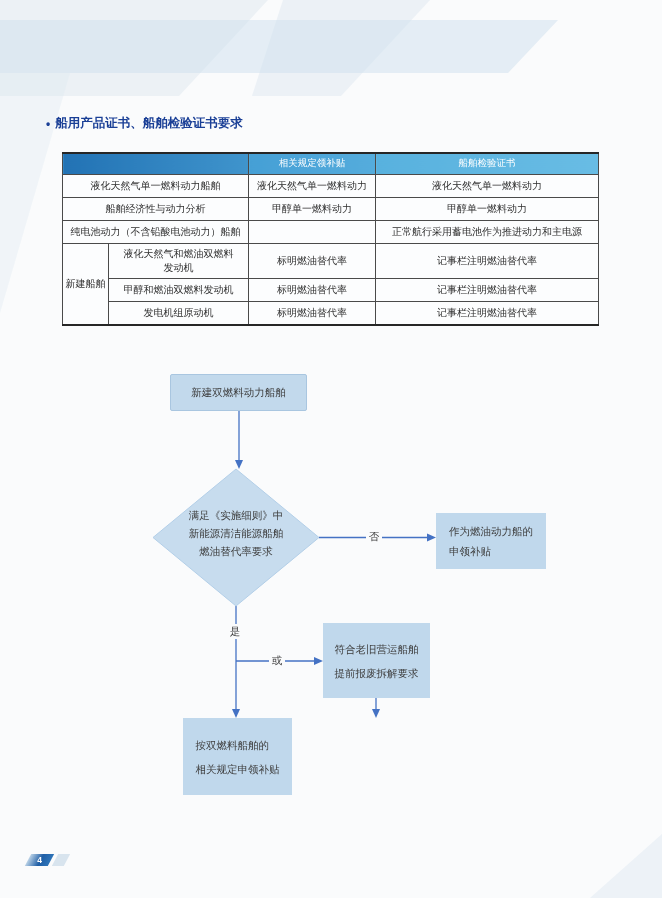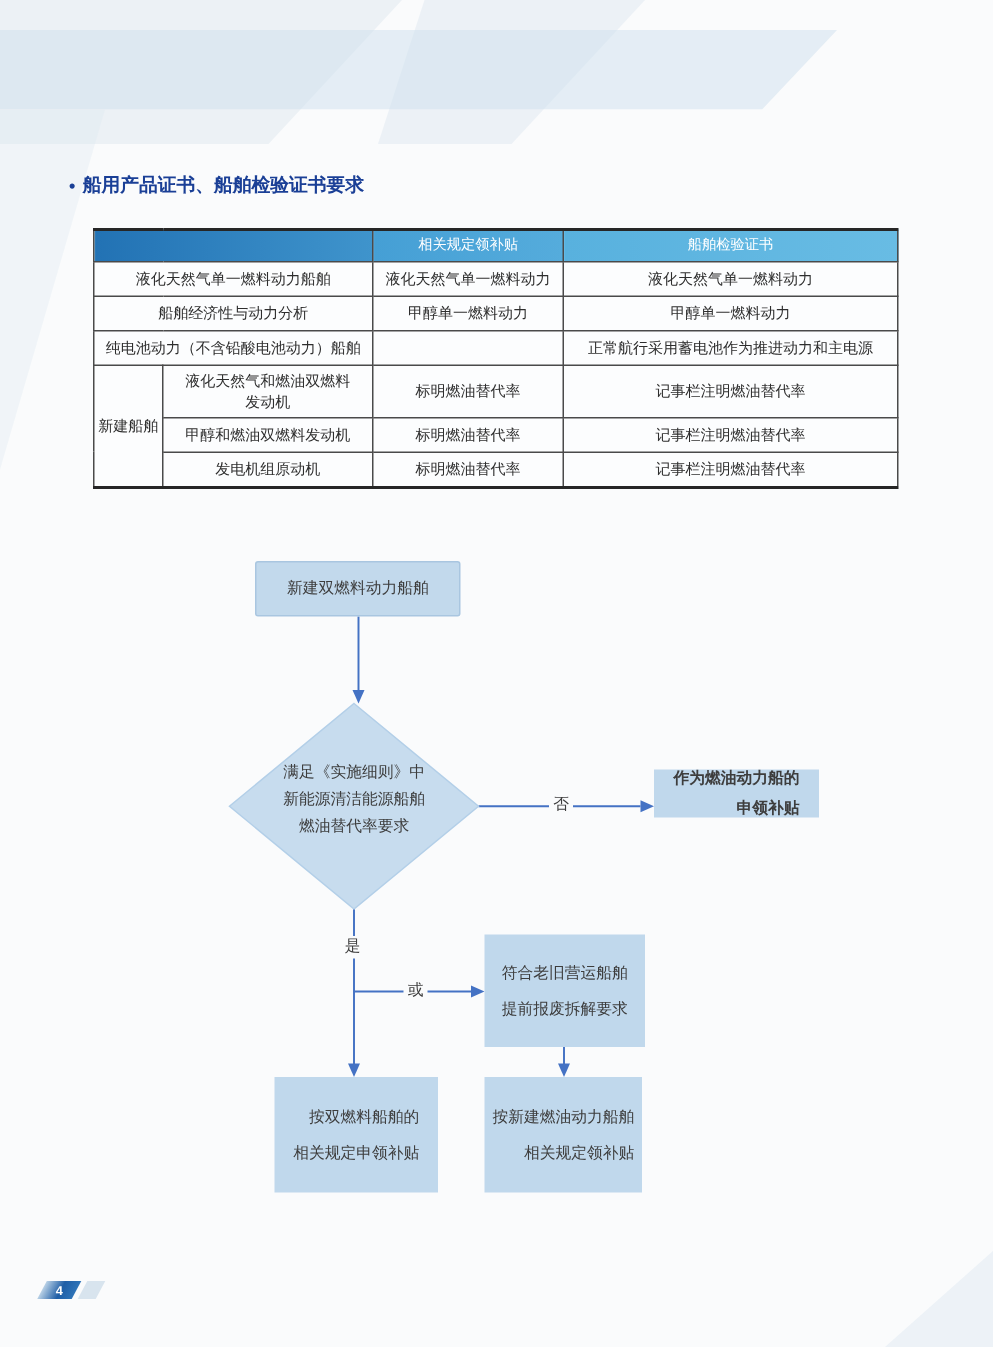--- a/index.html
+++ b/index.html
@@ -44,25 +44,25 @@
   .cert-table td, .cert-table th { border:1px solid #4a4a4a; text-align:center;
     vertical-align:middle; padding:1px 2px; background:#fcfdfe; white-space:pre-line; }
   .cert-table { border-top:2px solid #262626; border-bottom:2px solid #262626; }
   .cert-table th { color:#ffffff; font-weight:normal; font-size:9.5px; }
   .th-1 { background:linear-gradient(90deg,#2272b4,#3f94cc) !important; }
   .th-2 { background:linear-gradient(90deg,#459fd5,#55acdc) !important; }
   .th-3 { background:linear-gradient(90deg,#58b1de,#68bce4) !important; }
   
   .flow-svg { position:absolute; left:140px; top:360px; width:420px; height:445px; }
   .fbox { position:absolute; background:#c0d8ec; color:#3d3d3d; font-size:10.5px;
-    text-align:right; white-space:pre-line; display:flex; align-items:center; justify-content:center;
+    text-align:left; white-space:pre-line; display:flex; align-items:center; justify-content:center;
     line-height:21px; }
   .fbox-start { left:170px; top:374px; width:137px; height:37px;
     background:#c2d9ec; border:1px solid #a9c6e0; border-radius:2px; }
-  .fbox-no   { left:436px; top:513px; width:110px; height:32px; line-height:20px;font-weight:bold; }
+  .fbox-no   { left:436px; top:513px; width:110px; height:56px; line-height:20px; }
   .fbox-or   { left:323px; top:623px; width:107px; height:75px; line-height:24px; }
   .fbox-yes  { left:183px; top:718px; width:109px; height:77px; line-height:24px; }
   .fbox-fuel { left:323px; top:718px; width:105px; height:77px; line-height:24px; }
   .diamond-text { position:absolute; left:160px; top:506px; width:152px;
     color:#3d3d3d; font-size:10.5px; line-height:18px; text-align:center; white-space:pre-line; }
   .flabel { position:absolute; width:16px; height:15px; background:#fafbfc;
     color:#3d3d3d; font-size:10.5px; text-align:center; line-height:15px; }
   .flabel-no  { left:366px; top:529px; }
   .flabel-yes { left:227px; top:624px; }
   .flabel-or  { left:269px; top:653px; }
@@ -161,22 +161,20 @@
   <div class="fbox fbox-start">新建双燃料动力船舶</div>
   <div class="diamond-text">满足《实施细则》中
 新能源清洁能源船舶
 燃油替代率要求</div>
   <div class="fbox fbox-no">作为燃油动力船的
 申领补贴</div>
   <div class="fbox fbox-yes">按双燃料船舶的
 相关规定申领补贴</div>
   <div class="fbox fbox-or">符合老旧营运船舶
 提前报废拆解要求</div>
-  <div class="fbox fbox-fuel">按新建燃油动力船舶
-相关规定领补贴</div>
   <span class="flabel flabel-no">否</span>
   <span class="flabel flabel-yes">是</span>
   <span class="flabel flabel-or">或</span>
 
   <div class="pagenum-wrap">
     <span class="pg-shape"></span>
     <span class="pg-tail"></span>
     <span class="pg-num">4</span>
   </div>
 

